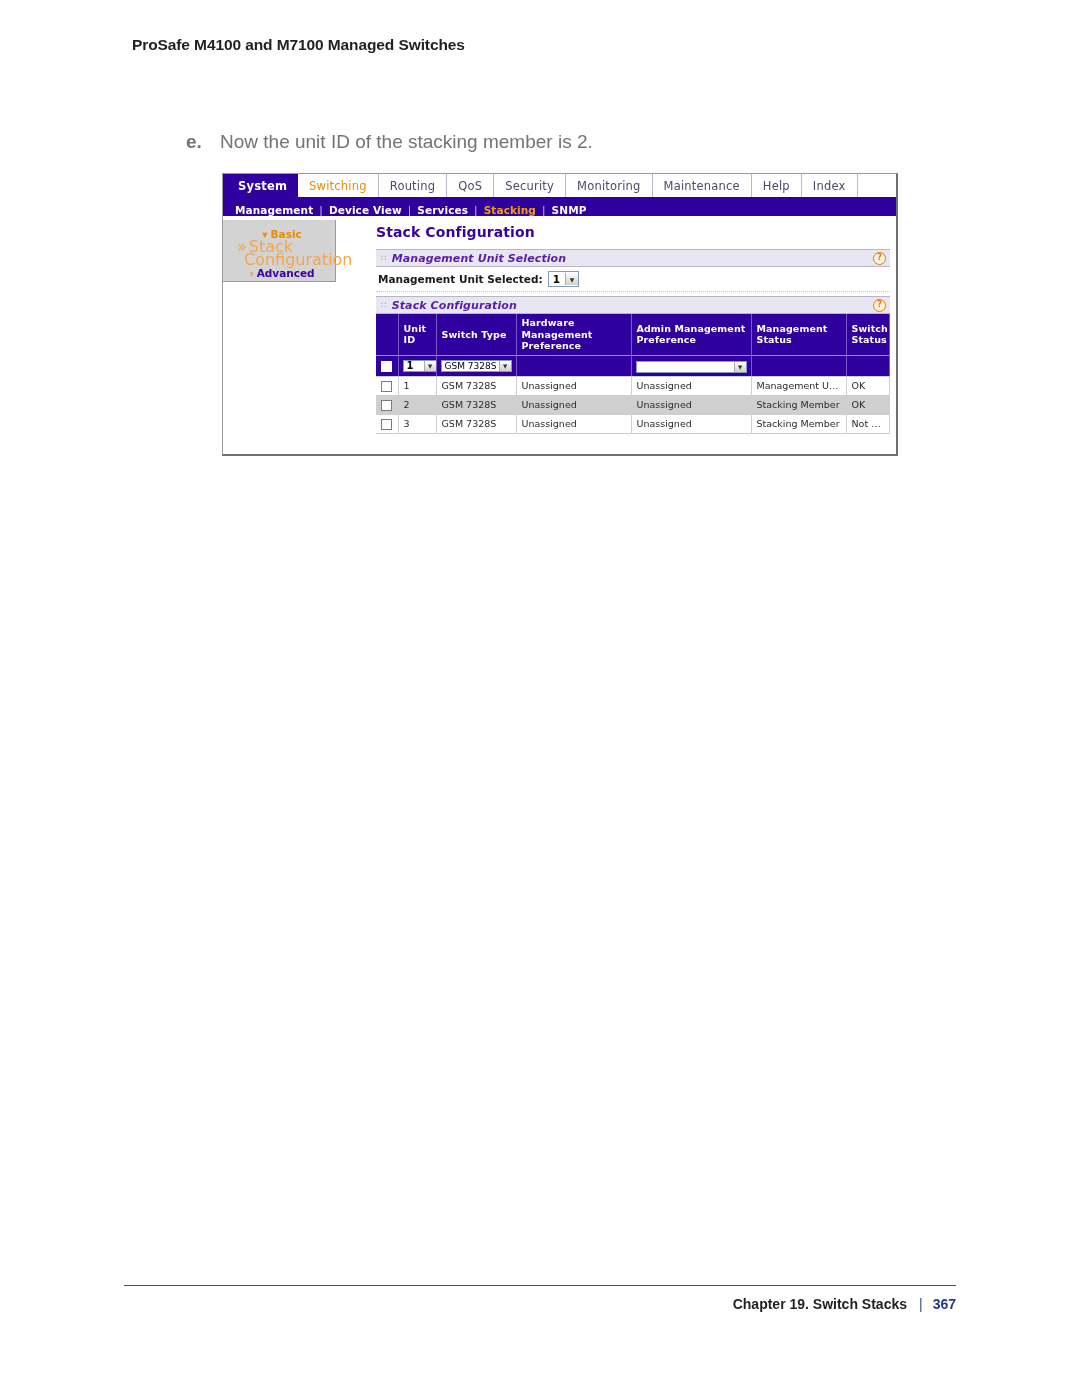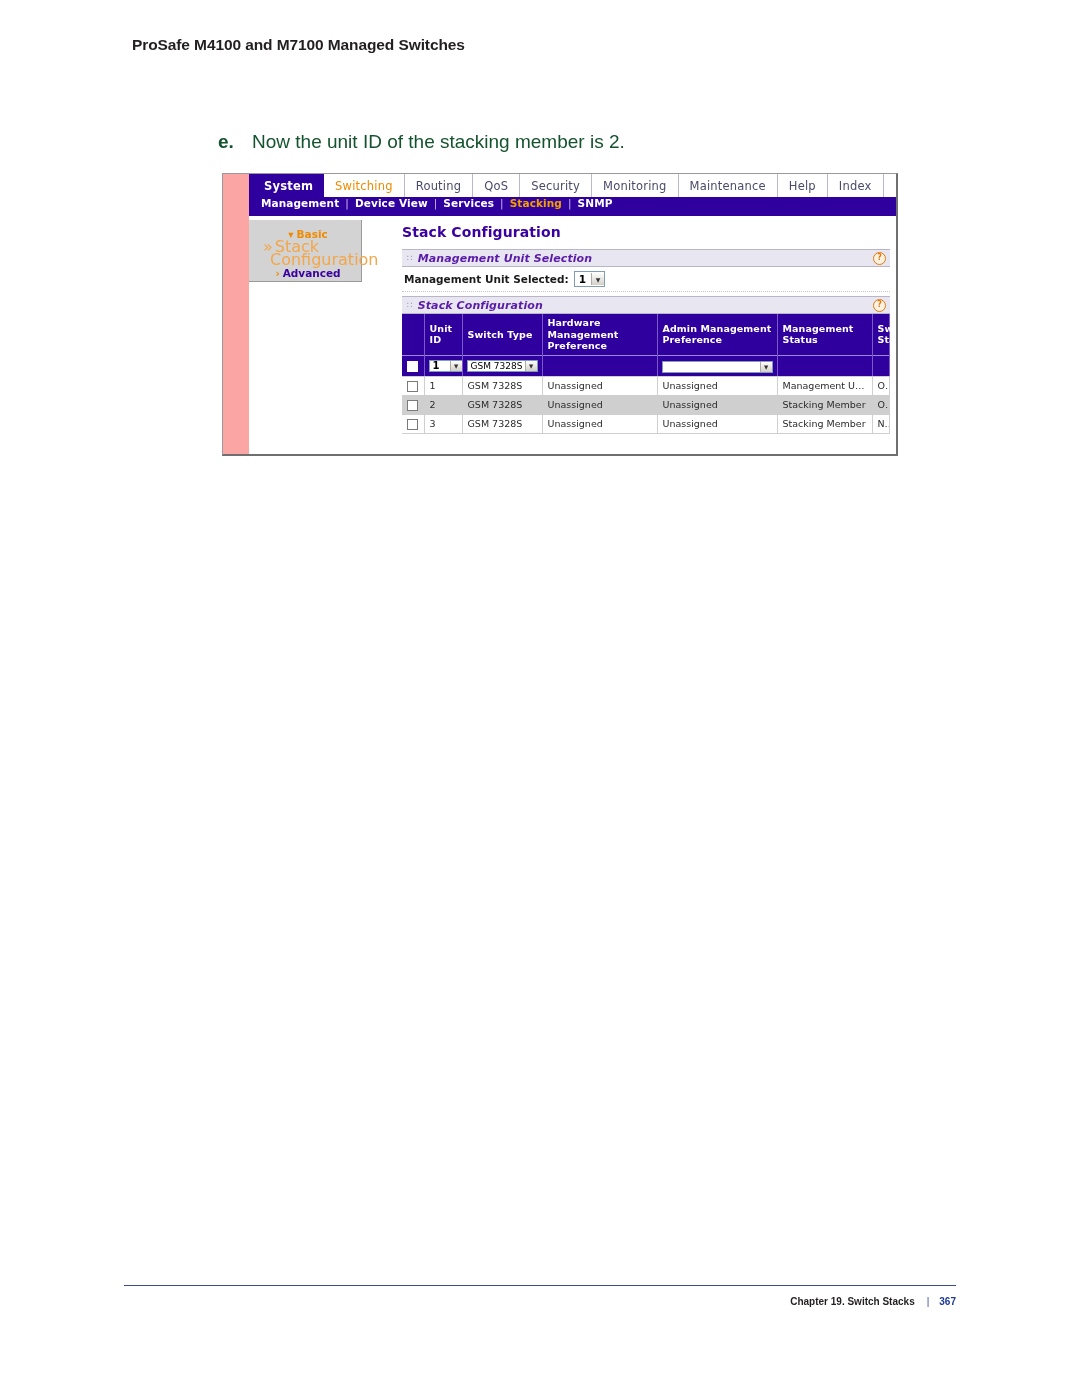--- a/index.html
+++ b/index.html
@@ -25,22 +25,21 @@
     color: #231f20;
     letter-spacing: -0.1px;
   }
 
   .step-block {
     position: absolute;
     left: 186px;
     top: 131px;
     width: 700px;
     font-size: 19px;
-    color: #14532d;
-    margin-left: 32px;
+    color: #737373;
   }
   .step-label {
     font-weight: bold;
     display: inline-block;
     width: 34px;
   }
   .step-text {
     font-weight: normal;
   }
 
@@ -52,21 +51,21 @@
     width: 832px;
     height: 1px;
     background: #3b4a8c;
   }
   .footer {
     position: absolute;
     left: 124px;
     top: 1296px;
     width: 832px;
     text-align: right;
-    font-size: 10px;
+    font-size: 14px;
     font-weight: bold;
     color: #231f20;
   }
   .footer .sep {
     color: #3b4a8c;
     margin: 0 10px 0 12px;
     font-weight: normal;
   }
   .footer .pagenum {
     color: #1f3a93;
@@ -79,21 +78,20 @@
     top: 173px;
     width: 676px;
     height: 283px;
     background: #fca5a5;
     border: 1px solid #9a9a9a;
     border-right: 2px solid #6f6f6f;
     border-bottom: 2px solid #6f6f6f;
     box-sizing: border-box;
     font-family: "DejaVu Sans", "Liberation Sans", sans-serif;
     overflow: hidden;
-    padding-left: 26px;
   }
 
   
   .navbar {
     background: #2f009e;
     height: 42px;
     position: relative;
   }
   .tabrow {
     display: flex;
@@ -127,21 +125,21 @@
   .tab.last { border-right: none; }
   .tabrow .flexfill {
     flex: 1 1 auto;
     background: #ffffff;
     border-left: 1px solid #b9b9c9;
   }
 
   .subrow {
     height: 19px;
     display: flex;
-    align-items: flex-start;
+    align-items: flex-end;
     padding-left: 8px;
     color: #ffffff;
     font-size: 10.5px;
     font-weight: bold;
     letter-spacing: 0.1px;
   }
   .subitem { padding: 0 4px; white-space: nowrap; }
   .subitem.hot { color: #f6a000; }
   .subsep { color: #c9b7ee; padding: 0 2px; font-weight: normal; }
 

